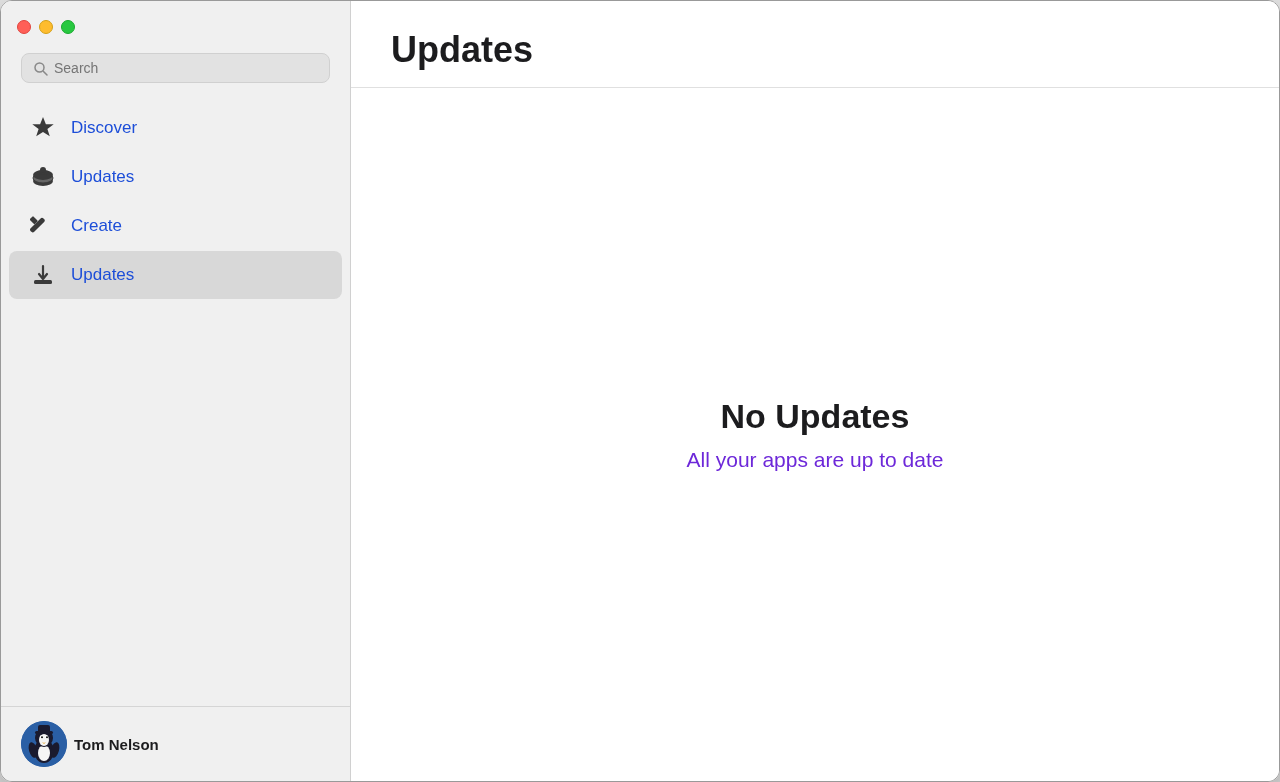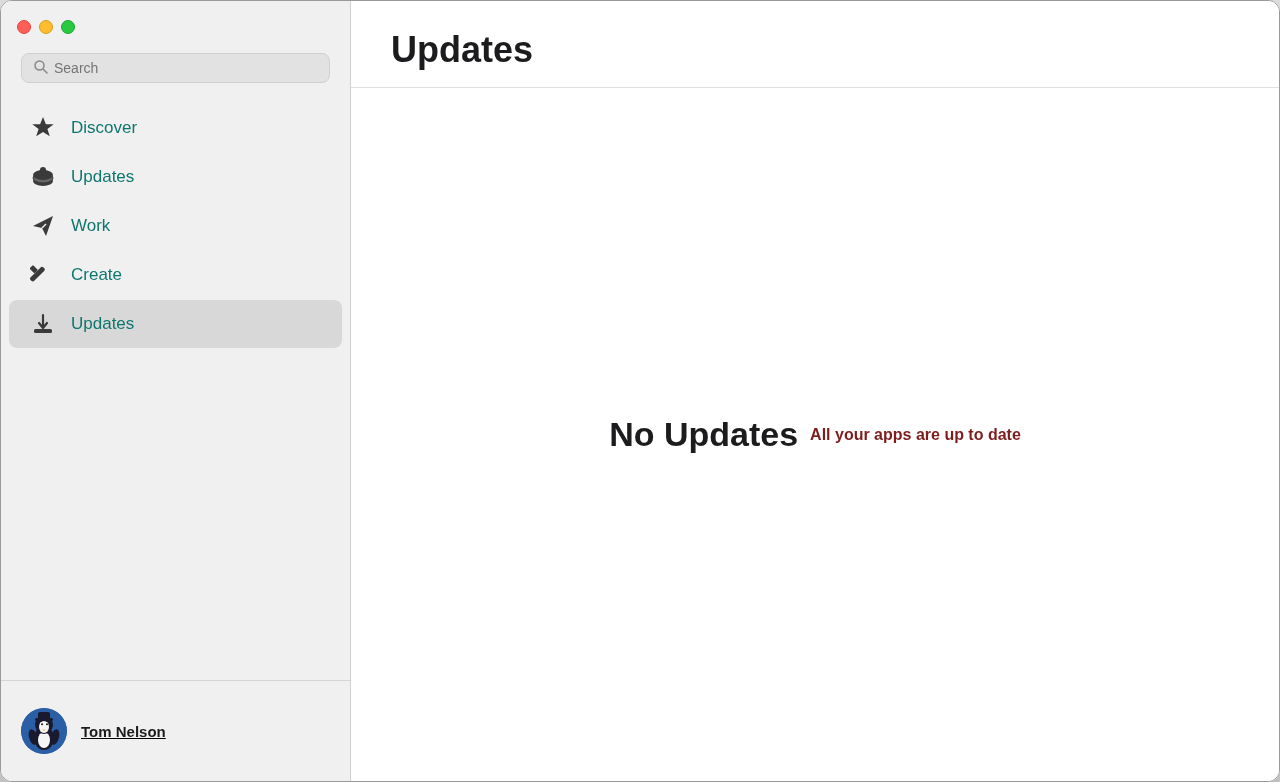--- a/index.html
+++ b/index.html
@@ -51,21 +51,21 @@
       border-radius: 50%;
       cursor: pointer;
     }
     .traffic-close { background: #ff5f57; border: 1px solid #e0443e; }
     .traffic-minimize { background: #febc2e; border: 1px solid #d4a017; }
     .traffic-maximize { background: #28c840; border: 1px solid #1aaa2f; }
 
     .search-bar {
       margin: 0 20px 16px 20px;
       display: flex;
-      align-items: flex-start;
+      align-items: flex-end;
       background: #e2e2e2;
       border-radius: 8px;
       padding: 6px 12px;
       border: 1px solid #d0d0d0;
       cursor: text;
     }
 
     .search-bar input {
       border: none;
       background: transparent;
@@ -108,31 +108,30 @@
       display: flex;
       align-items: center;
       justify-content: center;
       flex-shrink: 0;
       color: #3a3a3a;
     }
 
     .nav-item-label {
       font-size: 17px;
       font-weight: 400;
-      color: #0f766e;
+      color: #1d4ed8;
     }
 
     .user-profile {
       display: flex;
       align-items: center;
-      padding: 27px 20px;
-      gap: 14px;
+      padding: 14px 20px;
+      gap: 7px;
       border-top: 1px solid #d5d5d5;
       cursor: pointer;
-      text-decoration: underline;
     }
 
     .avatar {
       width: 46px;
       height: 46px;
       border-radius: 50%;
       background: #2a5fa5;
       overflow: hidden;
       display: flex;
       align-items: center;
@@ -168,34 +167,33 @@
       font-size: 36px;
       font-weight: 700;
       color: #1c1c1e;
     }
 
     .content-body {
       flex: 1;
       display: flex;
       align-items: center;
       justify-content: center;
-      flex-direction: row;
+      flex-direction: column;
       gap: 12px;
     }
 
     .no-updates-title {
       font-size: 34px;
       font-weight: 700;
       color: #1c1c1e;
     }
 
     .no-updates-subtitle {
-      font-size: 16px;
-      color: #7f1d1d;
-      font-weight: bold;
+      font-size: 21px;
+      color: #6d28d9;
     }
 
     
     svg {
       display: block;
     }
   </style>
 </head>
 <body>
 
@@ -239,30 +237,20 @@
             <ellipse cx="13" cy="11" rx="10" ry="5" fill="#3a3a3a"></ellipse>
 
             <circle cx="13" cy="6" r="3" fill="#3a3a3a"></circle>
             <path d="M9 11 Q13 8 17 11" stroke="#3a3a3a" stroke-width="1.5" fill="none"></path>
           </svg>
         </div>
         <span class="nav-item-label">Updates</span>
       </div>
 
 
-      <div class="nav-item">
-        <div class="nav-item-icon">
-          <svg width="26" height="26" viewBox="0 0 26 26" fill="none">
-
-            <path d="M3 13L23 3L16 23L12 15L3 13Z" fill="#3a3a3a"></path>
-            <path d="M12 15L16 11" stroke="#f0f0f0" stroke-width="1.5"></path>
-          </svg>
-        </div>
-        <span class="nav-item-label">Work</span>
-      </div>
 
 
       <div class="nav-item">
         <div class="nav-item-icon">
           <svg width="26" height="26" viewBox="0 0 26 26" fill="none">
 
             <rect x="12" y="4" width="5" height="18" rx="2" transform="rotate(45 12 4)" fill="#3a3a3a"></rect>
             <rect x="3" y="3" width="7" height="5" rx="1" transform="rotate(45 3 3)" fill="#3a3a3a"></rect>
           </svg>
         </div>

